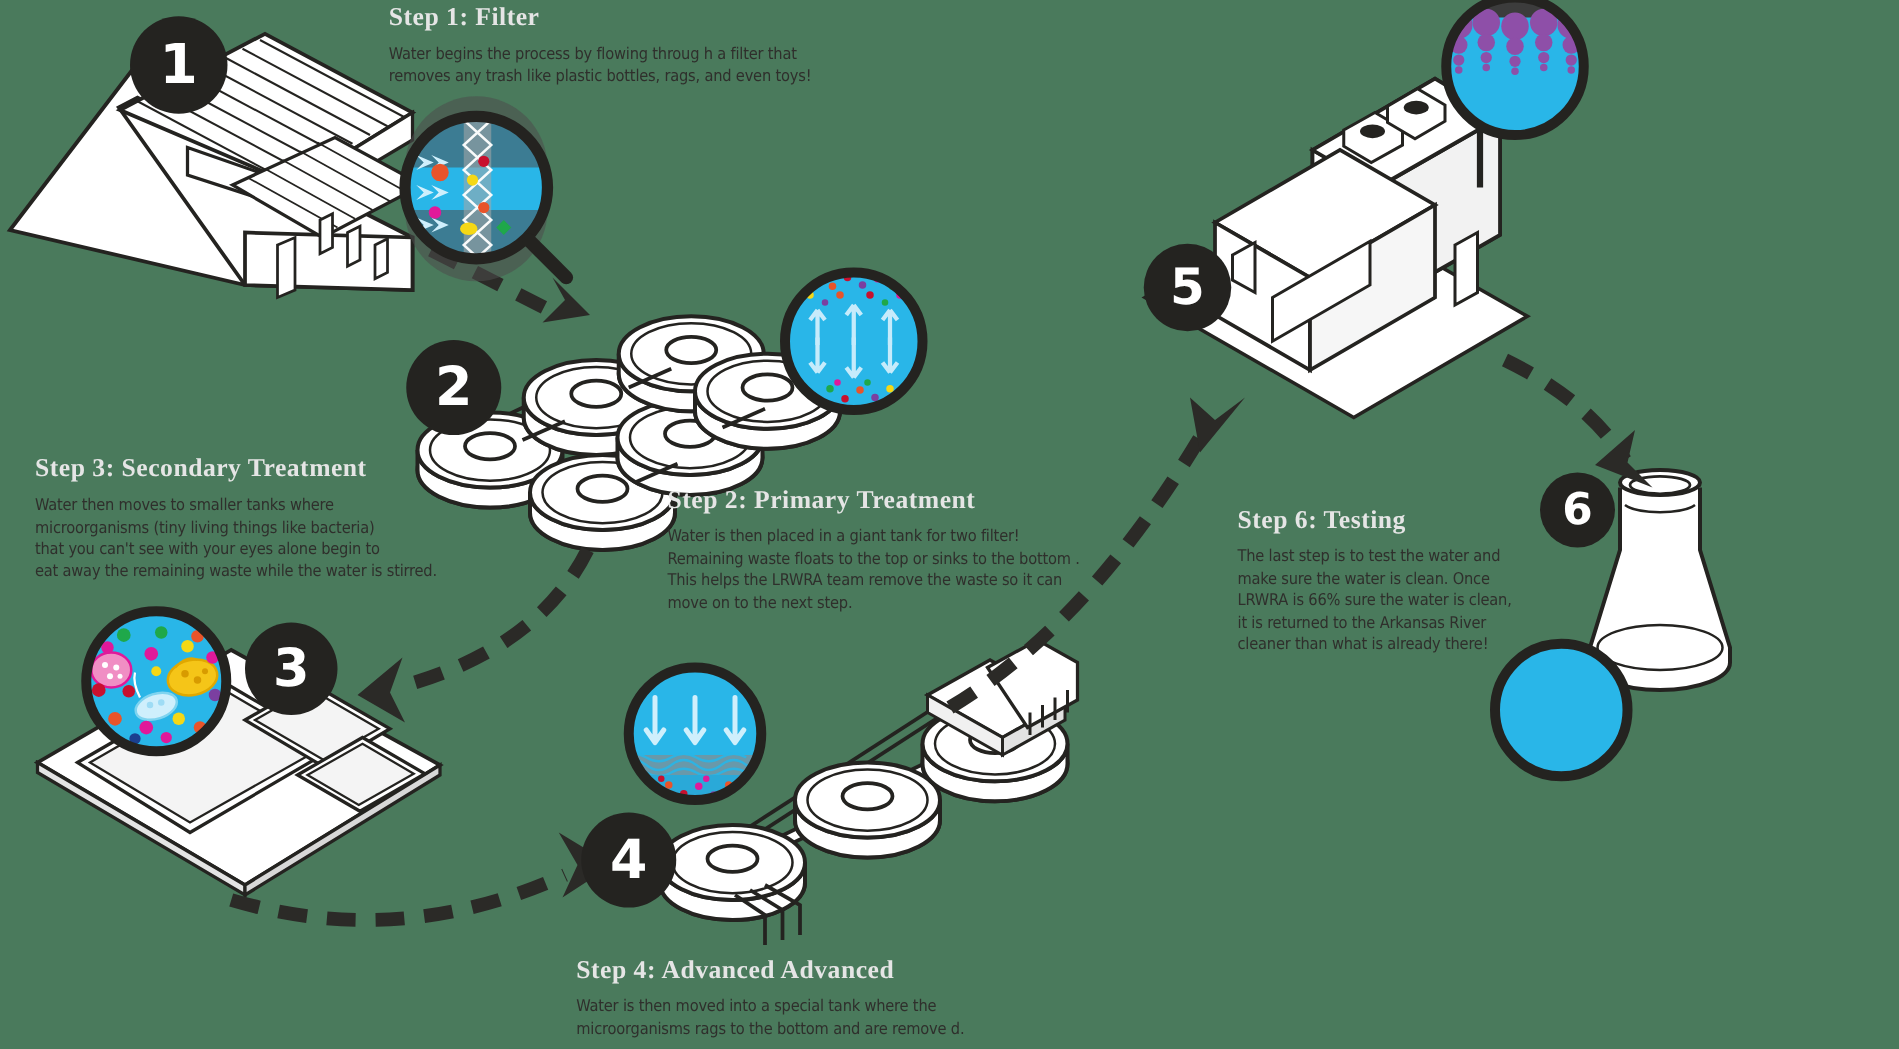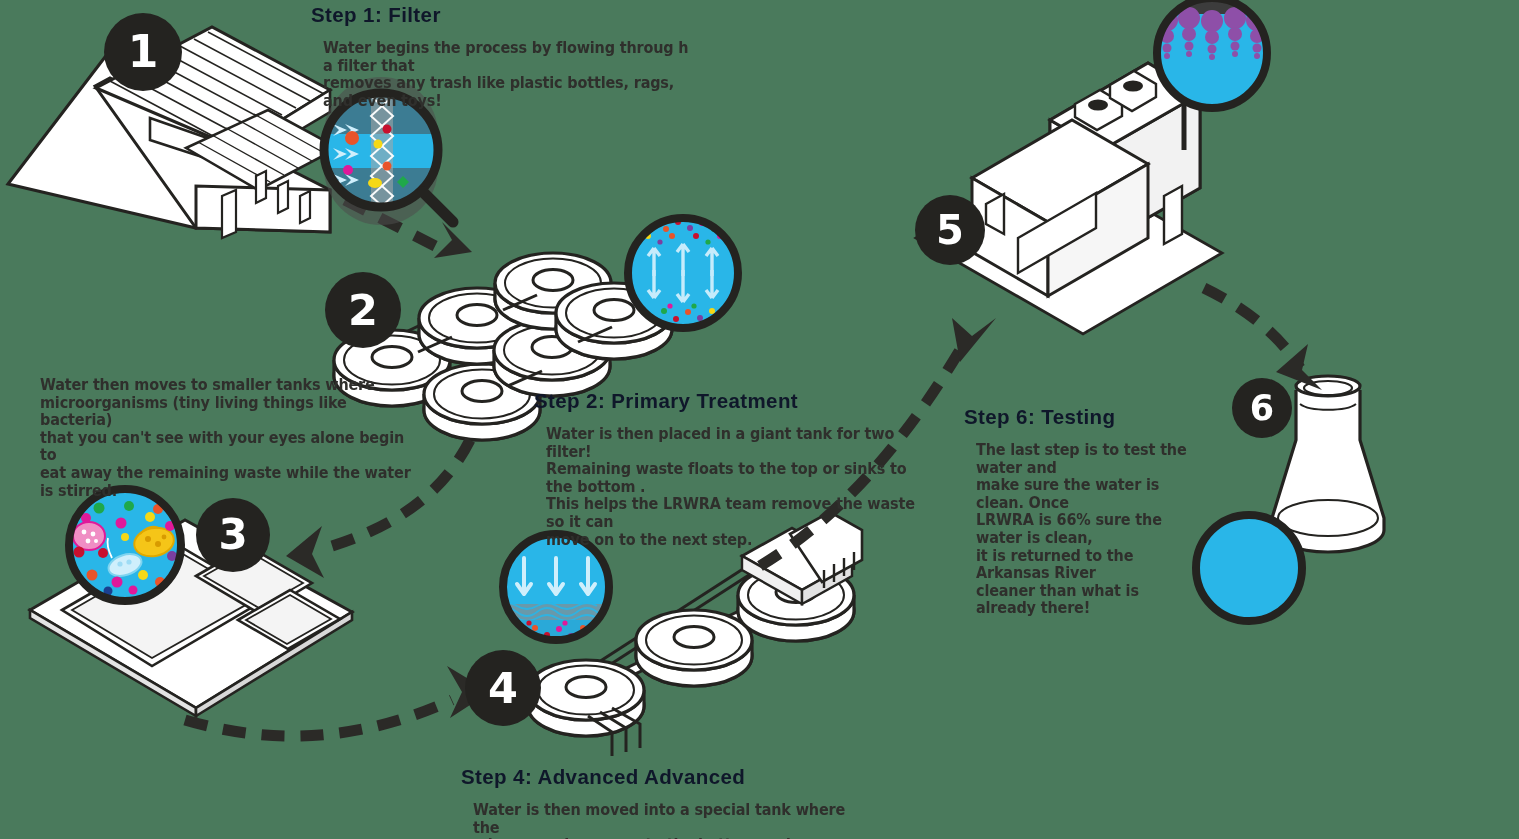--- a/index.html
+++ b/index.html
@@ -13,37 +13,37 @@
     overflow: hidden;
     font-family: "DejaVu Sans", "Liberation Sans", sans-serif;
   }
   #stage {
     position: absolute; left: 0; top: 0;
     width: 1519px; height: 839px;
     background: #4a7a5c;
   }
   .block { position: absolute; }
   .step-title {
-    font-family: Liberation Sans, sans-serif;
+    font-family: Liberation Serif, serif;
     font-weight: bold;
     font-size: 20.5px;
-    color: #0f172a;
+    color: #e5e5e5;
     letter-spacing: 0.4px;
     white-space: nowrap;
     margin: 0 0 9px 0;
   }
   .step-body {
     font-family: "DejaVu Sans Condensed", "DejaVu Sans", "Liberation Sans", sans-serif;
-    font-size: 16px;
+    font-size: 13px;
     line-height: 17.6px;
     color: #2f2f2c;
-    font-weight: 700;
+    font-weight: 400;
     letter-spacing: -0.15px;
     white-space: pre-line;
-    margin: 12px;
+    margin: 0;
   }
   .badge {
     position: absolute;
     border-radius: 50%;
     background: #242320;
     color: #ffffff;
     display: flex;
     align-items: center;
     justify-content: center;
     font-family: "DejaVu Sans", "Liberation Sans", sans-serif;
@@ -491,36 +491,37 @@
 
   <div class="block" style="left:534px; top:389px; width:400px;">
     <h2 class="step-title">Step 2: Primary  Treatment</h2>
     <p class="step-body">Water is then placed in a giant tank for two filter!
 Remaining waste floats to the top or sinks to the bottom .
 This helps the LRWRA team remove the waste so it can
 move on to the next step.</p>
   </div>
 
   <div class="block" style="left:28px; top:364px; width:400px;">
+    <h2 class="step-title">Step 3: Secondary  Treatment</h2>
     <p class="step-body">Water then moves to smaller tanks where
 microorganisms (tiny living things like bacteria)
 that you can't see with your eyes alone begin to
 eat away the remaining waste while the water is stirred.</p>
   </div>
 
   <div class="block" style="left:461px; top:765px; width:420px;">
     <h2 class="step-title">Step 4: Advanced  Advanced</h2>
     <p class="step-body">Water is then moved into a special tank where the
 microorganisms rags to the bottom and are remove d.</p>
   </div>
 
   <div class="block" style="left:1257px; top:132px; width:262px;">
   </div>
 
-  <div class="block" style="left:964px; top:405px; width:250px;">
+  <div class="block" style="left:990px; top:405px; width:250px;">
     <h2 class="step-title">Step 6: Testing</h2>
     <p class="step-body">The last step is to test the water and
 make sure the water is clean. Once
 LRWRA is 66% sure the water is clean,
 it is returned to the Arkansas River
 cleaner than what is already there!</p>
   </div>
 
 </div>
 

